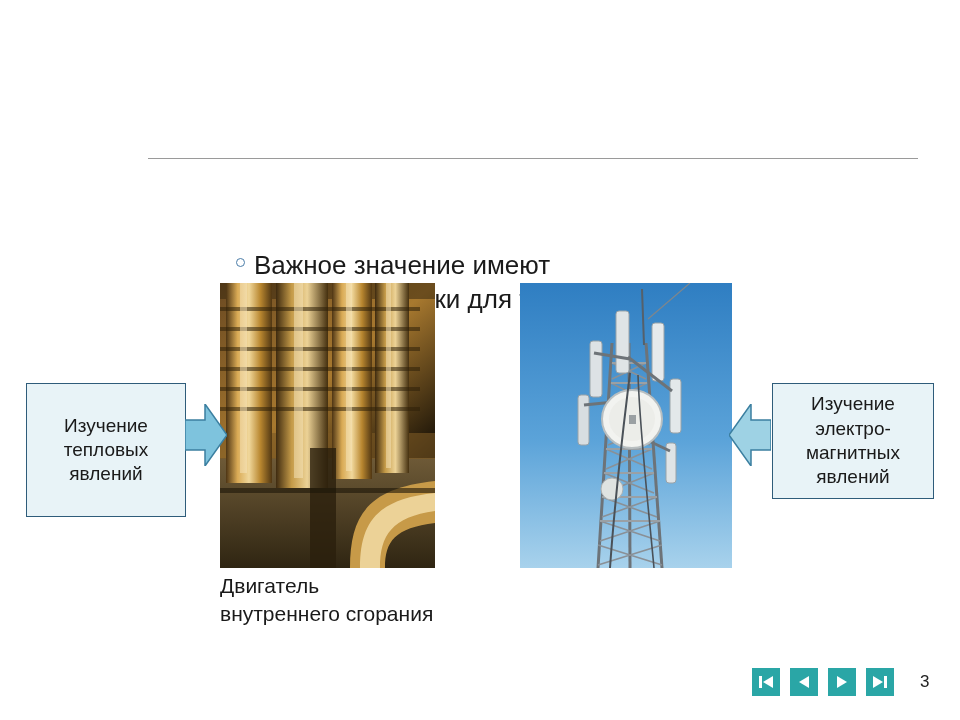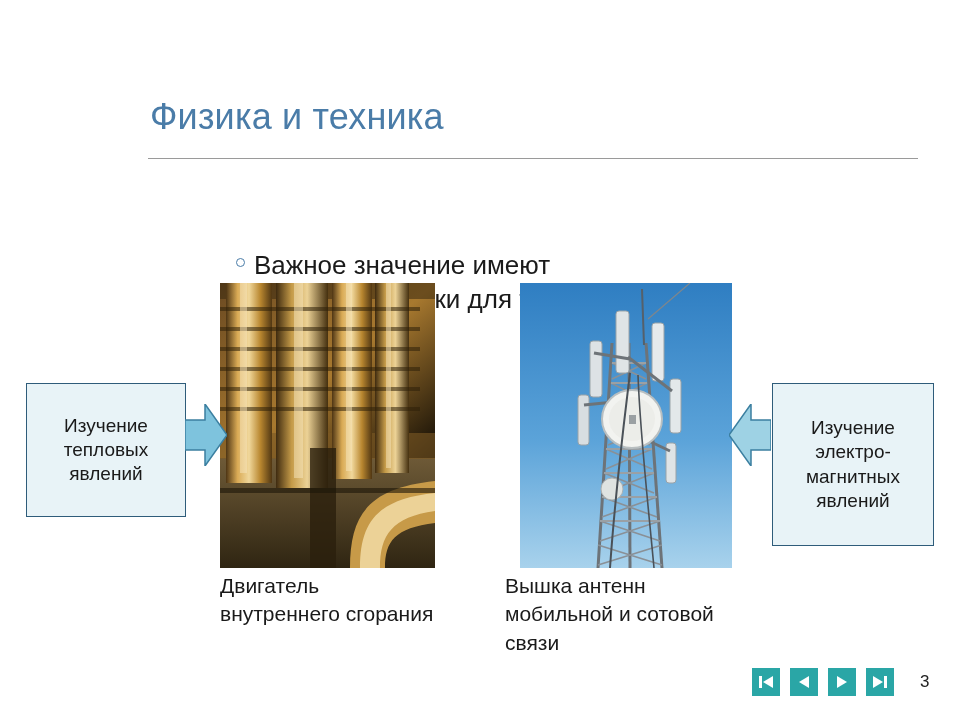--- a/index.html
+++ b/index.html
@@ -121,21 +121,21 @@
   #callout-left {
     left: 26px;
     top: 383px;
     width: 160px;
     height: 134px;
   }
   #callout-right {
     left: 772px;
     top: 383px;
     width: 162px;
-    height: 163px;
+    height: 116px;
   }
 
   .arrow {
     position: absolute;
   }
   #arrow-left { left: 185px; top: 404px; }
   #arrow-right { left: 729px; top: 404px; }
 
   
   .nav {
@@ -161,21 +161,20 @@
     margin-left: 16px;
     font-size: 17px;
     color: #222;
   }
 </style>
 </head>
 <body>
 
 <div class="slide">
 
-  <div class="title">Физика и техника</div>
   <div class="title-rule"></div>
 
   <div class="bullet-row">
     <div class="bullet-marker">
         <span></span>
       </div>
     <div class="bullet-text">Важное значение имеют открытия физики для техники.</div>
   </div>
 
   <div class="photo" id="photo-engine">
@@ -293,21 +292,20 @@
       <ellipse cx="92" cy="206" rx="11" ry="11" fill="#dfe3e1" stroke="#aab0b2"></ellipse>
 
       <path d="M110 90 C104 140 96 200 90 285" stroke="#4a5158" stroke-width="2" fill="none"></path>
       <path d="M118 92 C120 150 128 220 134 285" stroke="#4a5158" stroke-width="1.6" fill="none"></path>
 
       <line x1="128" y1="36" x2="170" y2="0" stroke="#7f868c" stroke-width="1.2"></line>
     </svg>
   </div>
 
   <div class="caption" id="caption-engine">Двигатель внутреннего сгорания</div>
-  <div class="caption" id="caption-tower">Вышка антенн мобильной и сотовой связи</div>
 
   <div class="callout" id="callout-left">
     <span>Изучение тепловых явлений</span>
   </div>
   <div class="arrow" id="arrow-left">
     <svg width="42" height="62" viewBox="0 0 42 62" xmlns="http://www.w3.org/2000/svg">
       <polygon points="0,16 20,16 20,0 42,31 20,62 20,46 0,46" fill="#7ec3dd" stroke="#3b7fa0" stroke-width="1.5"></polygon>
     </svg>
   </div>
 

